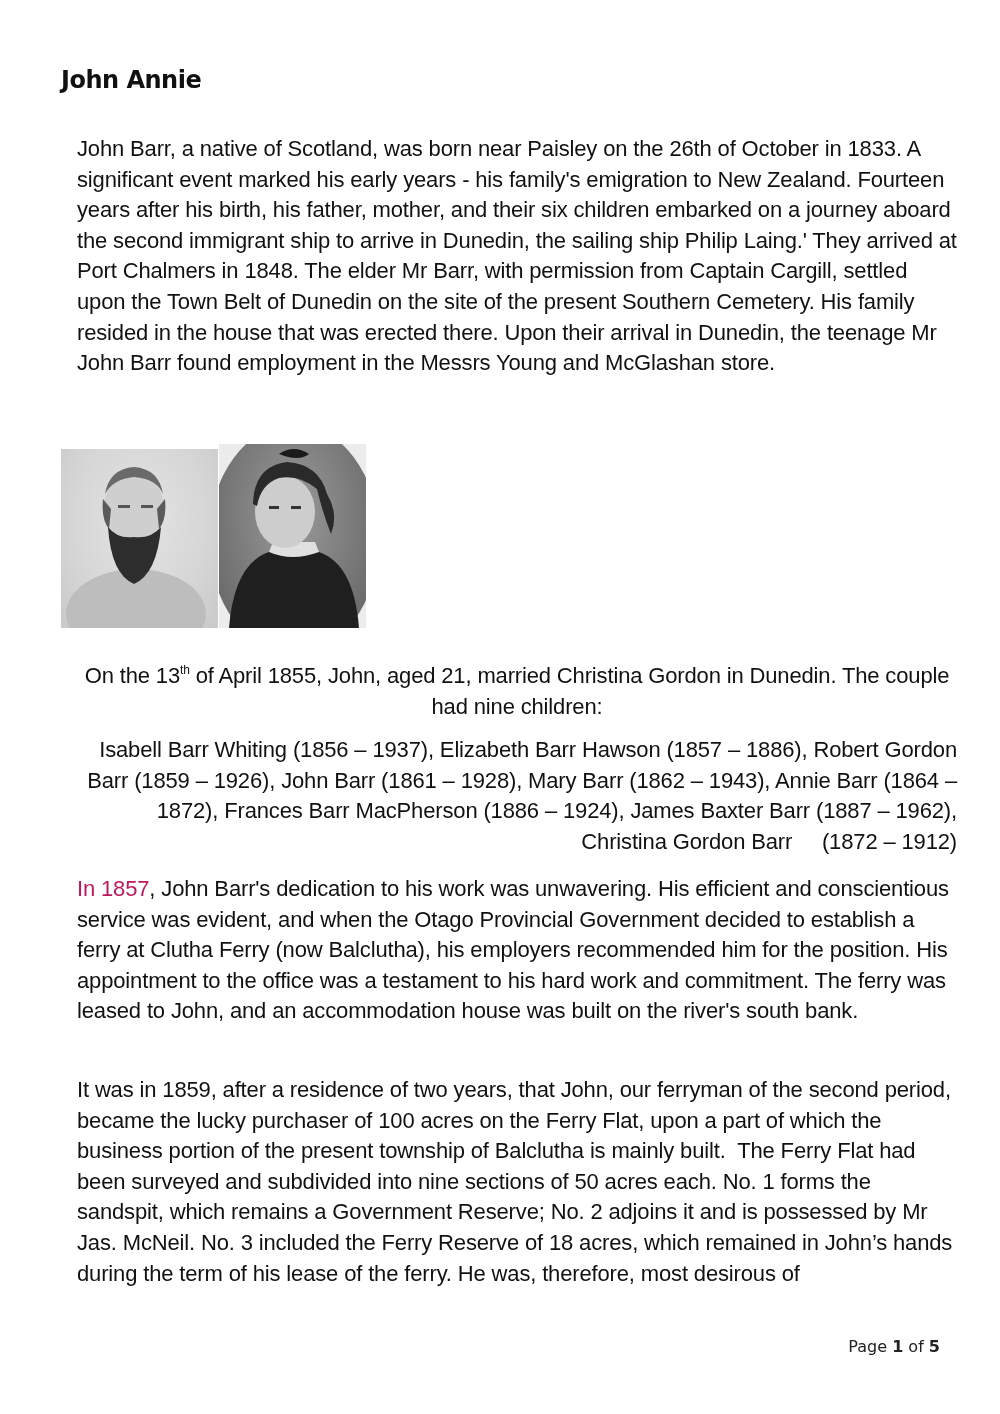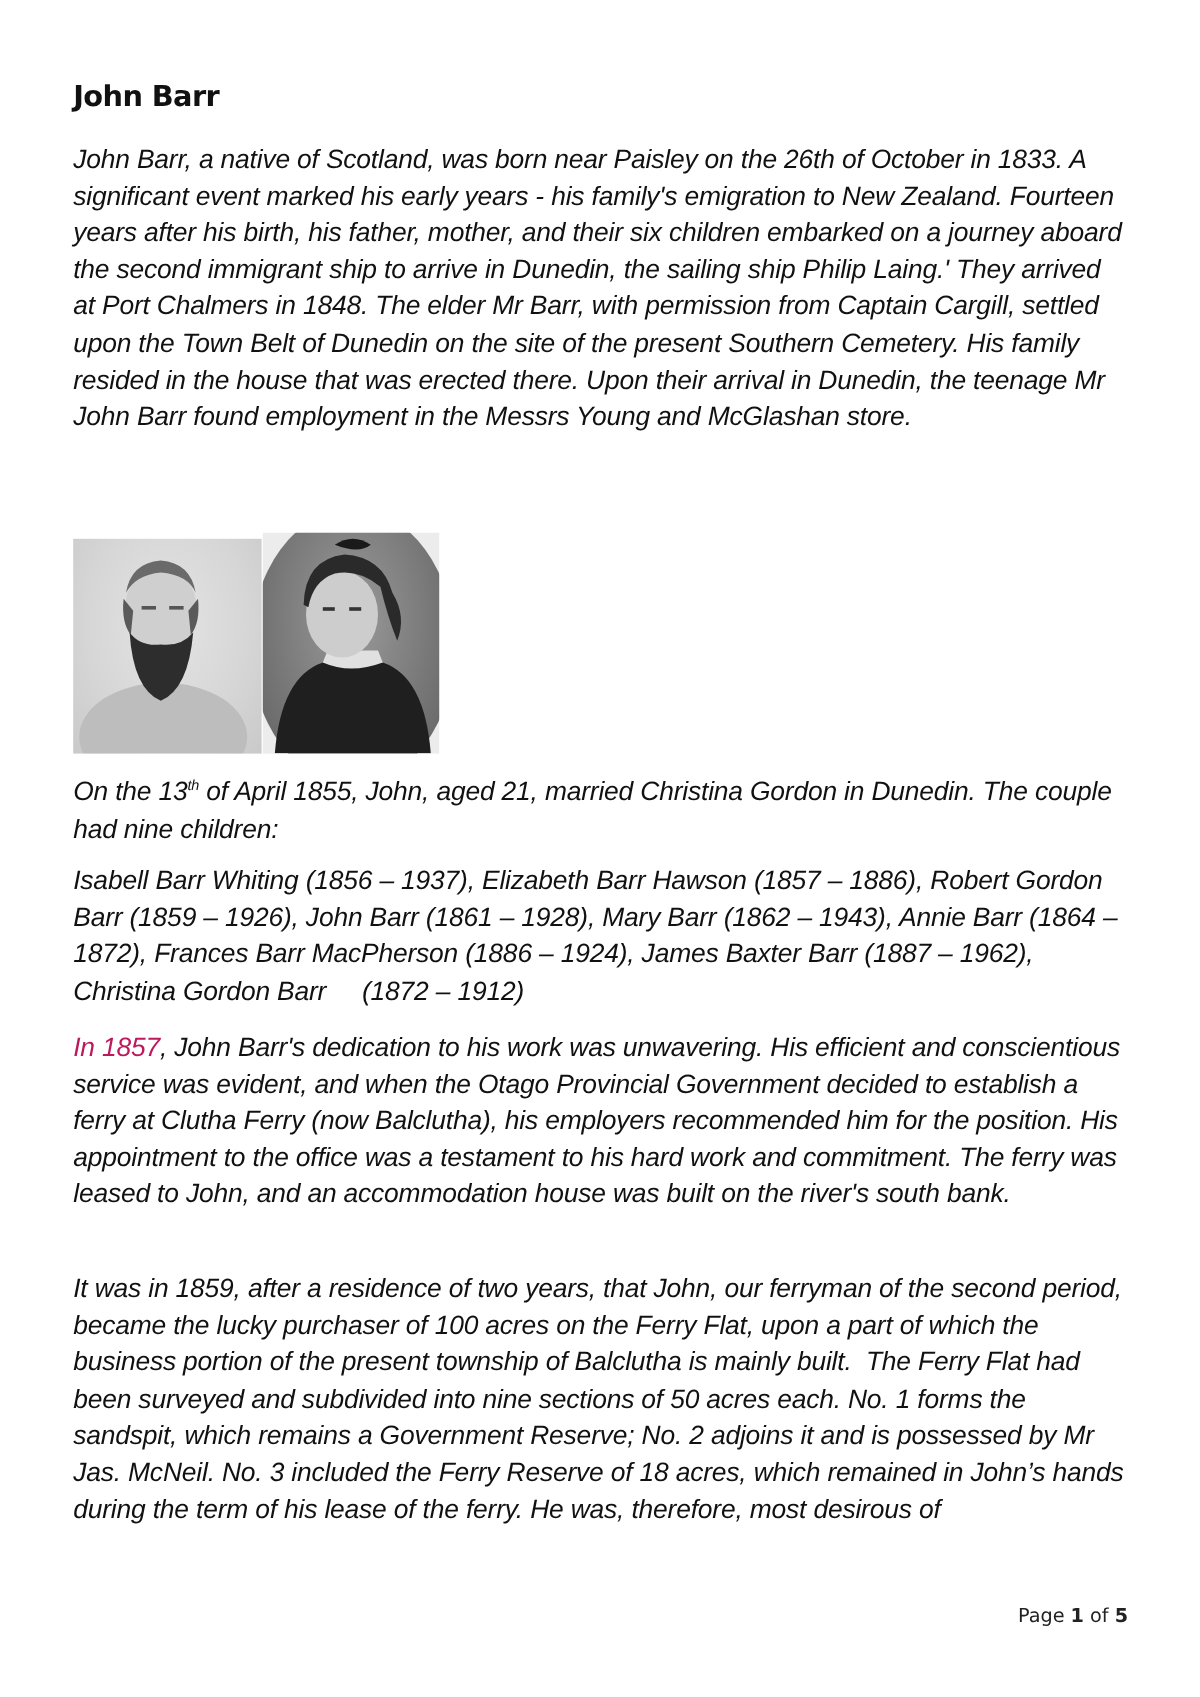--- a/index.html
+++ b/index.html
@@ -29,29 +29,28 @@
       font-family: "DejaVu Sans", sans-serif;
       font-weight: bold;
       font-size: 24px;
       letter-spacing: -0.5px;
       color: #111;
     }
     .para {
       position: absolute;
       left: 0;
       width: 880px;
-      margin: 0;
+      margin: 16px;
       font-size: 22px;
       line-height: 30.6px;
       letter-spacing: -0.15px;
-      font-style: italic;
     }
     .p1 { top: 118px; }
-    .p2 { top: 645px; }
-    .p3 { top: 719px; }
+    .p2 { top: 645px; text-align: center; }
+    .p3 { top: 719px; text-align: right; }
     .p4 { top: 858px; }
     .p5 { top: 1059px; }
     .grey { color: #be185d; }
     sup { font-size: 12px; line-height: 0; vertical-align: 9px; }
     .photos {
       position: absolute;
       left: 0;
       top: 444px;
       height: 184px;
     }
@@ -89,21 +88,21 @@
       font-family: "DejaVu Sans", sans-serif;
       font-size: 16px;
       color: #222;
     }
     .page-num b { font-weight: bold; }
   </style>
 </head>
 <body>
 
 <div class="page">
-  <h1 class="title">John Barr</h1>
+  <h1 class="title">John Annie</h1>
 
   <p class="para p1">John Barr, a native of Scotland, was born near Paisley on the 26th of October in 1833. A significant event marked his early years - his family's emigration to New Zealand. Fourteen years after his birth, his father, mother, and their six children embarked on a journey aboard the second immigrant ship to arrive in Dunedin, the sailing ship Philip Laing.' They arrived at Port Chalmers in 1848. The elder Mr Barr, with permission from Captain Cargill, settled upon the Town Belt of Dunedin on the site of the present Southern Cemetery. His family resided in the house that was erected there. Upon their arrival in Dunedin, the teenage Mr John Barr found employment in the Messrs Young and McGlashan store.</p>
 
   <div class="photos">
     <div class="photo photo-man">
       <svg width="157" height="179" viewBox="0 0 157 179">
         <ellipse cx="75" cy="165" rx="70" ry="45" fill="#bdbdbd"></ellipse>
         <ellipse cx="73" cy="60" rx="30" ry="38" fill="#cfcfcf"></ellipse>
         <path d="M44 45 Q48 20 73 18 Q98 20 102 45 Q96 30 73 28 Q52 30 44 45Z" fill="#6a6a6a"></path>
         <path d="M42 50 Q40 70 48 80 L50 60Z" fill="#5a5a5a"></path>

